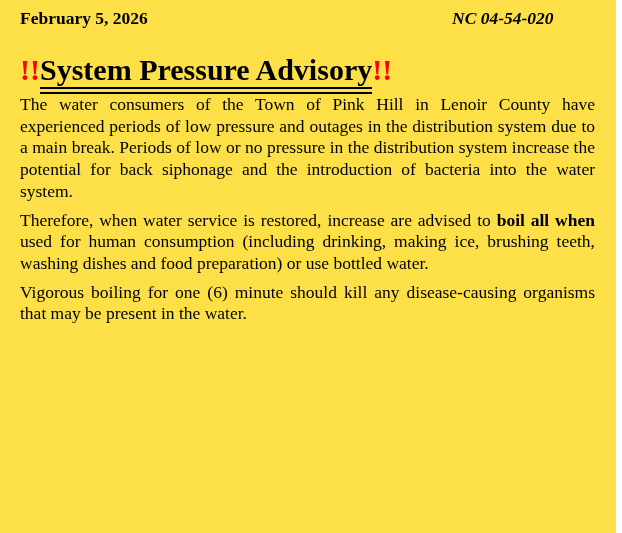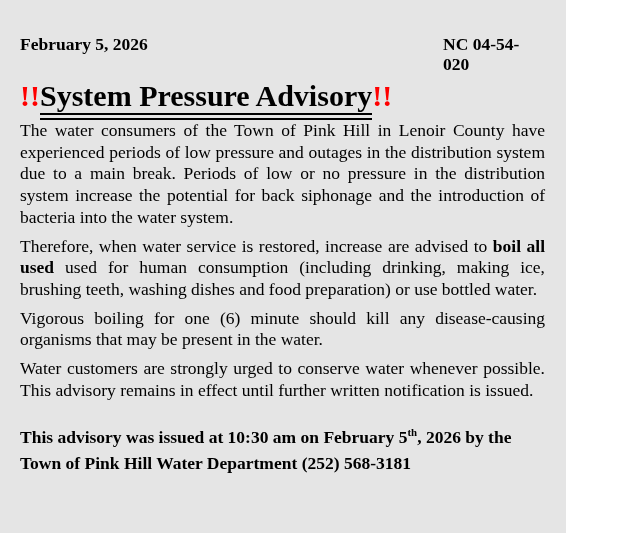--- a/index.html
+++ b/index.html
@@ -2,40 +2,41 @@
 <html><head>
 <meta charset="utf-8">
 <style>
   html, body {
     margin: 0;
     padding: 0;
     background: #ffffff;
   }
   .page {
     position: relative;
-    width: 566px;
+    width: 616px;
     height: 533px;
-    background: #e5e5e5;
+    background: #fde047;
     color: #000000;
     font-family: "Liberation Serif", serif;
     box-sizing: border-box;
-    padding: 34px 21px 0 20px;
+    padding: 8px 21px 0 20px;
     overflow: hidden;
   }
   .doc-header {
     position: relative;
     font-weight: bold;
     font-size: 17.5px;
     line-height: 20px;
     height: 20px;
   }
   .doc-header .ref {
     position: absolute;
-    left: 423px;
+    left: 432px;
     top: 0;
+    font-style: italic;
   }
   .title {
     margin: 25px 0 0 0;
     text-align: left;
     font-size: 30px;
     font-weight: bold;
     line-height: 34px;
   }
   .title .red {
     color: #ff0000;
@@ -71,21 +72,19 @@
 
   <div class="doc-header">
     <span class="date">February 5, 2026</span>
     <span class="ref">NC 04-54-020</span>
   </div>
 
   <h1 class="title"><span class="red">!!</span><span class="title-text">System Pressure Advisory</span><span class="red">!!</span></h1>
 
   <p class="body-para">The water consumers of the Town of Pink Hill in Lenoir County have experienced periods of low pressure and outages in the distribution system due to a main break. Periods of low or no pressure in the distribution system increase the potential for back siphonage and the introduction of bacteria into the water system.</p>
 
-  <p class="body-para"><span>Therefore, when water service is restored, increase are advised to </span><strong>boil all used</strong><span> used for human consumption (including drinking, making ice, brushing teeth, washing dishes and food preparation) or use bottled water.</span></p>
+  <p class="body-para"><span>Therefore, when water service is restored, increase are advised to </span><strong>boil all when</strong><span> used for human consumption (including drinking, making ice, brushing teeth, washing dishes and food preparation) or use bottled water.</span></p>
 
   <p class="body-para">Vigorous boiling for one (6) minute should kill any disease-causing organisms that may be present in the water.</p>
 
-  <p class="body-para">Water customers are strongly urged to conserve water whenever possible. This advisory remains in effect until further written notification is issued.</p>
 
-  <p class="footer-bold"><span>This advisory was issued at 10:30 am on February 5</span><sup>th</sup><span>, 2026 by the</span><br><span>Town of Pink Hill Water Department (252) 568‑3181</span></p>
 
 </div>
 
 </body></html>

